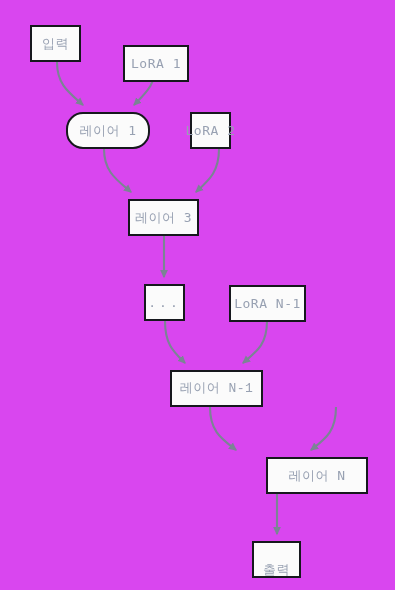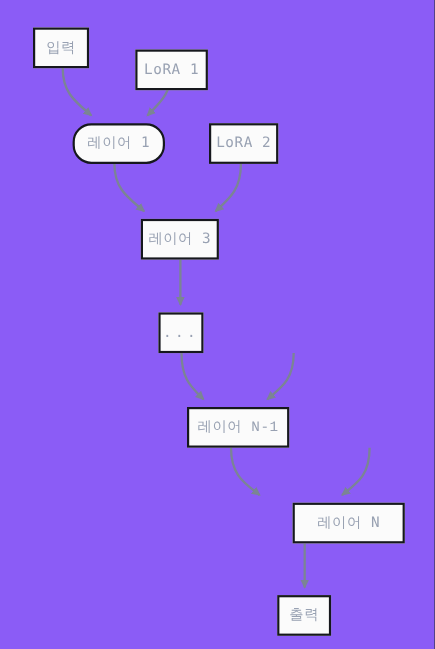--- a/index.html
+++ b/index.html
@@ -4,21 +4,21 @@
 <style>
   html, body {
     margin: 0;
     padding: 0;
     background: #282c36;
   }
   #diagram-root {
     position: relative;
     width: 395px;
     height: 590px;
-    background: #8b5cf6;
+    background: #d946ef;
     overflow: hidden;
     font-family: "DejaVu Sans Mono", "Liberation Mono", monospace;
   }
   #edge-layer {
     position: absolute;
     left: 0;
     top: 0;
     width: 395px;
     height: 590px;
     pointer-events: none;
@@ -38,28 +38,28 @@
     z-index: 2;
   }
   .node-label {
     display: block;
     line-height: 1;
   }
   
   .n-input      { left: 30px;  top: 25px;  width: 51px;  height: 37px; }
   .n-lora1      { left: 123px; top: 25px;  width: 66px;  height: 37px; margin-top: 20px; }
   .n-layer1     { left: 66px;  top: 112px; width: 84px;  height: 37px; border-radius: 17px; }
-  .n-lora2      { left: 190px; top: 112px; width: 63px;  height: 37px; }
+  .n-lora2      { left: 190px; top: 112px; width: 41px;  height: 37px; }
   .n-layer2     { left: 128px; top: 199px; width: 71px;  height: 37px; }
   .n-dots       { left: 144px; top: 284px; width: 41px;  height: 37px; }
   .n-loran1     { left: 229px; top: 285px; width: 77px;  height: 37px; }
   .n-layern1    { left: 170px; top: 370px; width: 93px;  height: 37px; font-family: Liberation Mono, monospace; }
   .n-loran      { left: 306px; top: 370px; width: 61px;  height: 37px; }
   .n-layern     { left: 238px; top: 457px; width: 102px;  height: 37px; margin-left: 28px; }
-  .n-output     { left: 252px; top: 541px; width: 49px;  height: 37px; }
+  .n-output     { left: 252px; top: 541px; width: 49px;  height: 37px; align-items: flex-end; }
   .n-dots .node-label { letter-spacing: 3px; }
 </style>
 </head>
 <body>
 
 <div id="diagram-root">
 
   <svg id="edge-layer" viewBox="0 0 395 590" width="395" height="590" xmlns="http://www.w3.org/2000/svg">
     <defs>
       <marker id="arrowhead" markerWidth="9" markerHeight="9" refX="7" refY="4.5" orient="auto" markerUnits="userSpaceOnUse">
@@ -107,20 +107,23 @@
   </div>
 
   <div class="node n-layer2">
     <span class="node-label">레이어 3</span>
   </div>
 
   <div class="node n-dots">
     <span class="node-label">...</span>
   </div>
 
+  <div class="node n-loran1">
+    <span class="node-label">LoRA N-1</span>
+  </div>
 
   <div class="node n-layern1">
     <span class="node-label">레이어 N-1</span>
   </div>
 
 
   <div class="node n-layern">
     <span class="node-label">레이어 N</span>
   </div>
 

